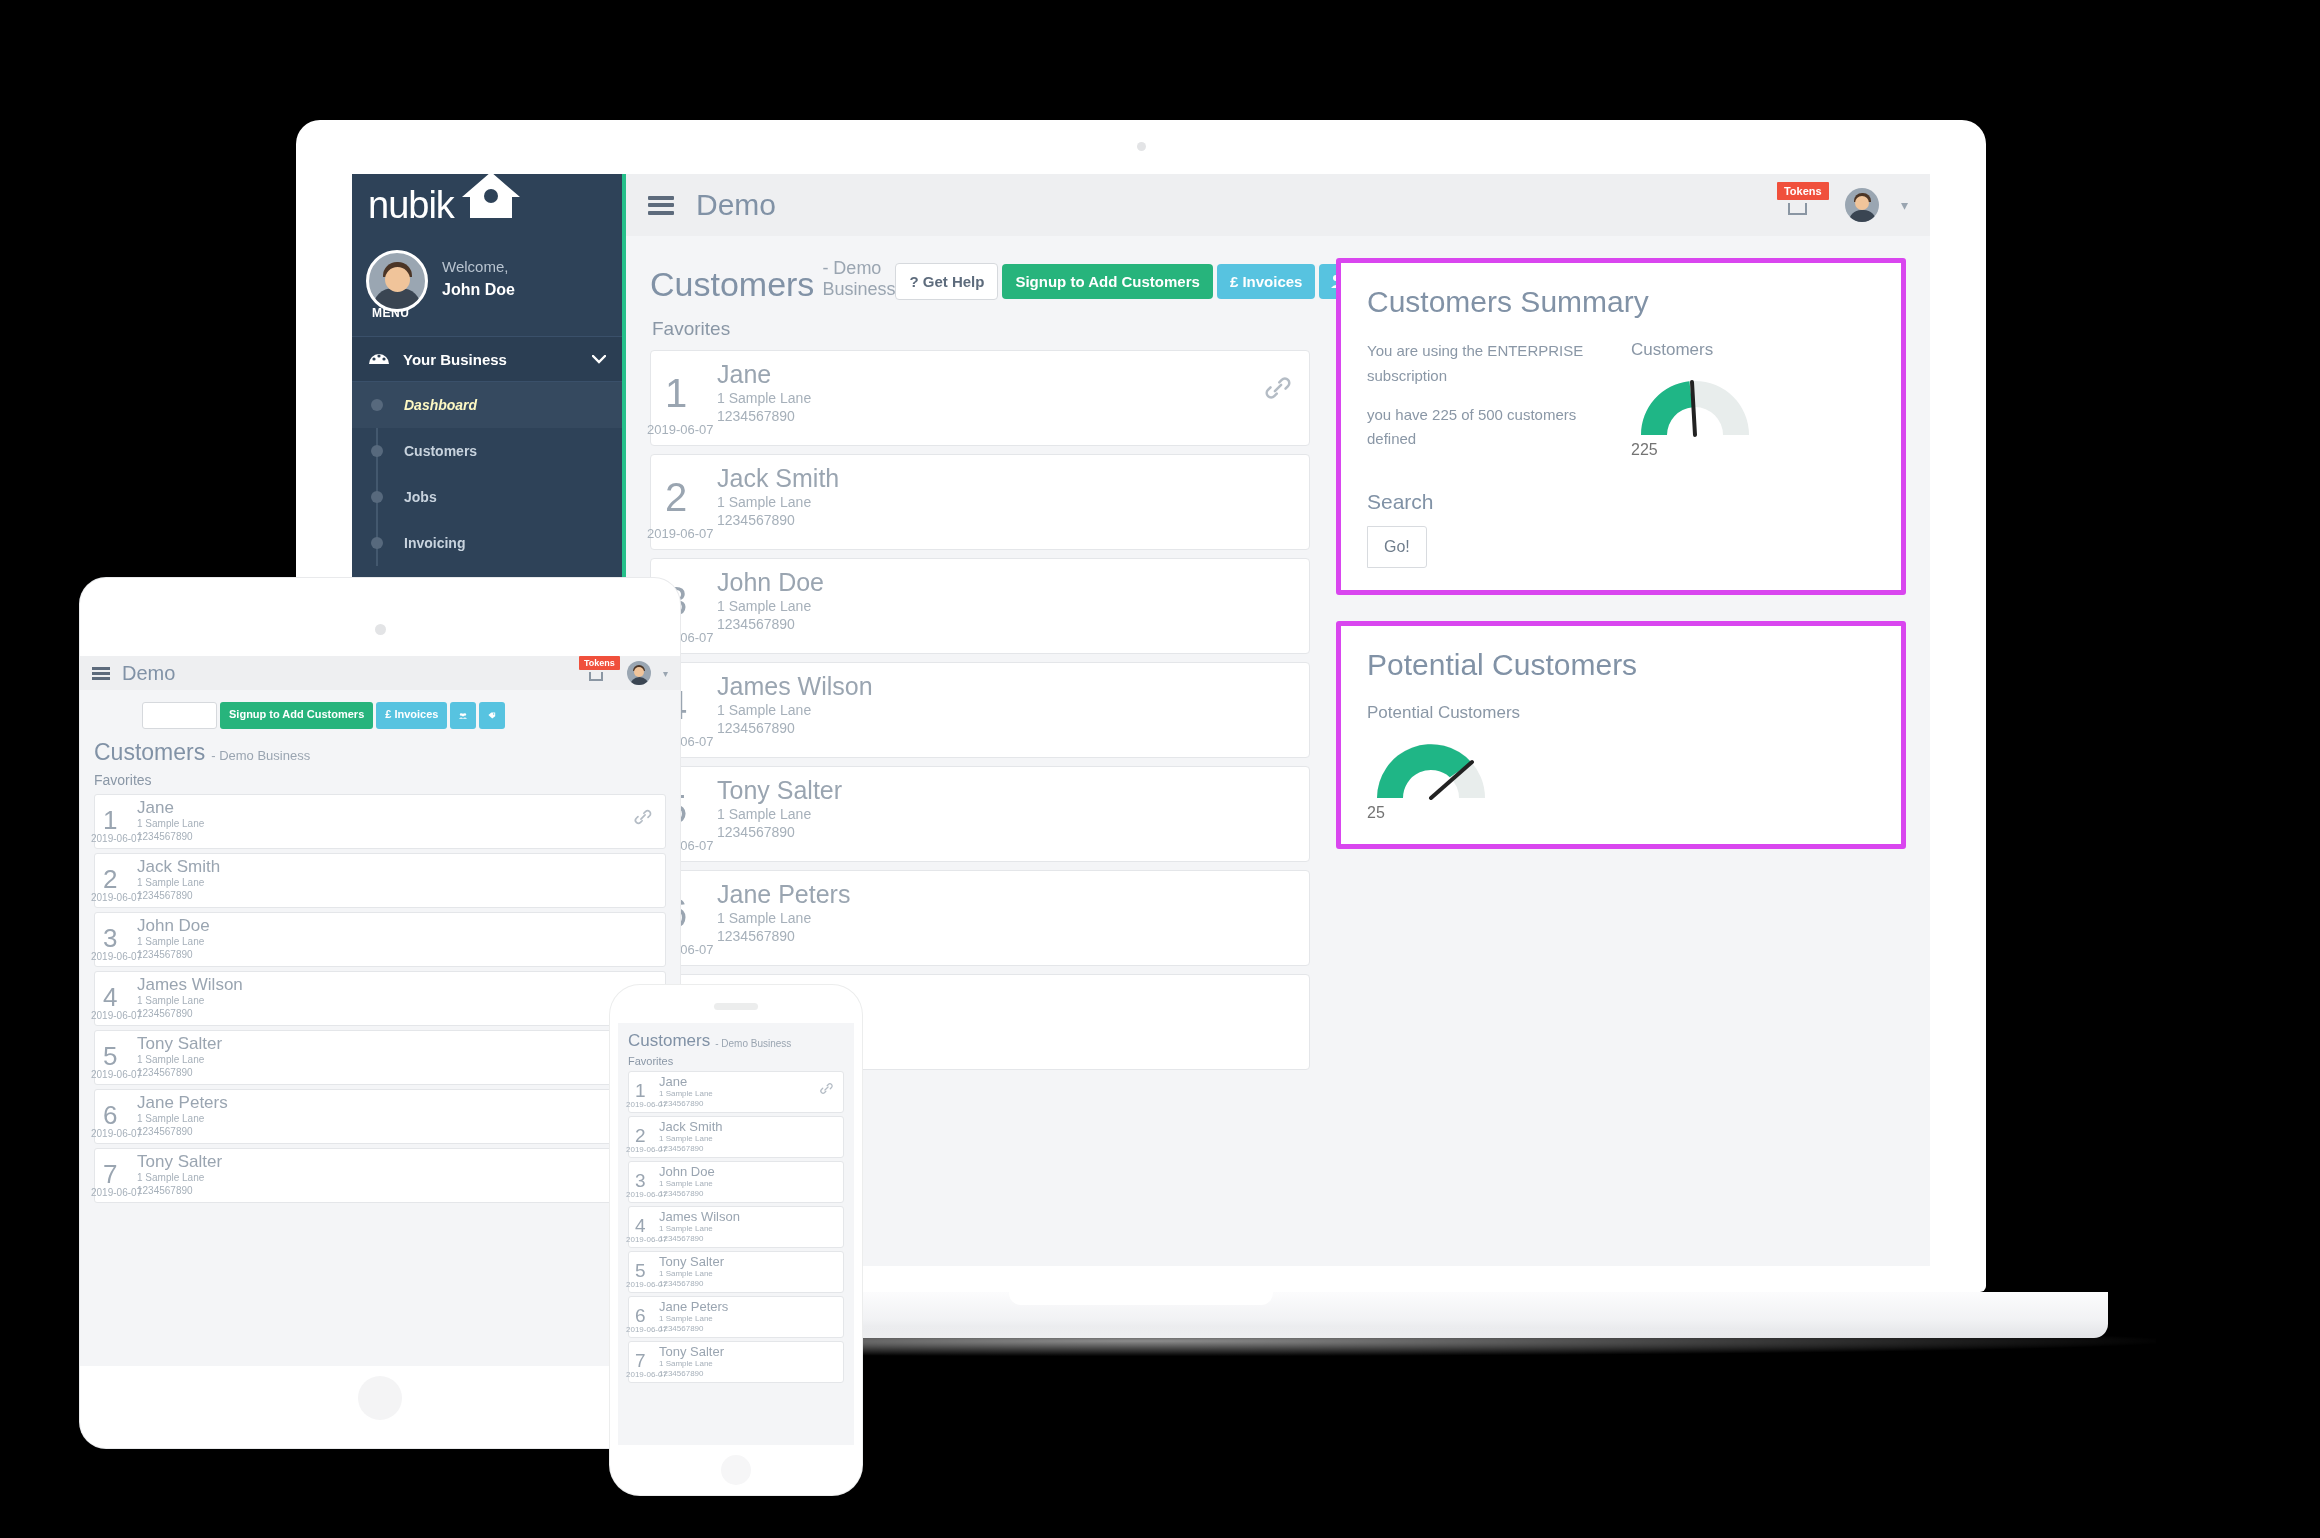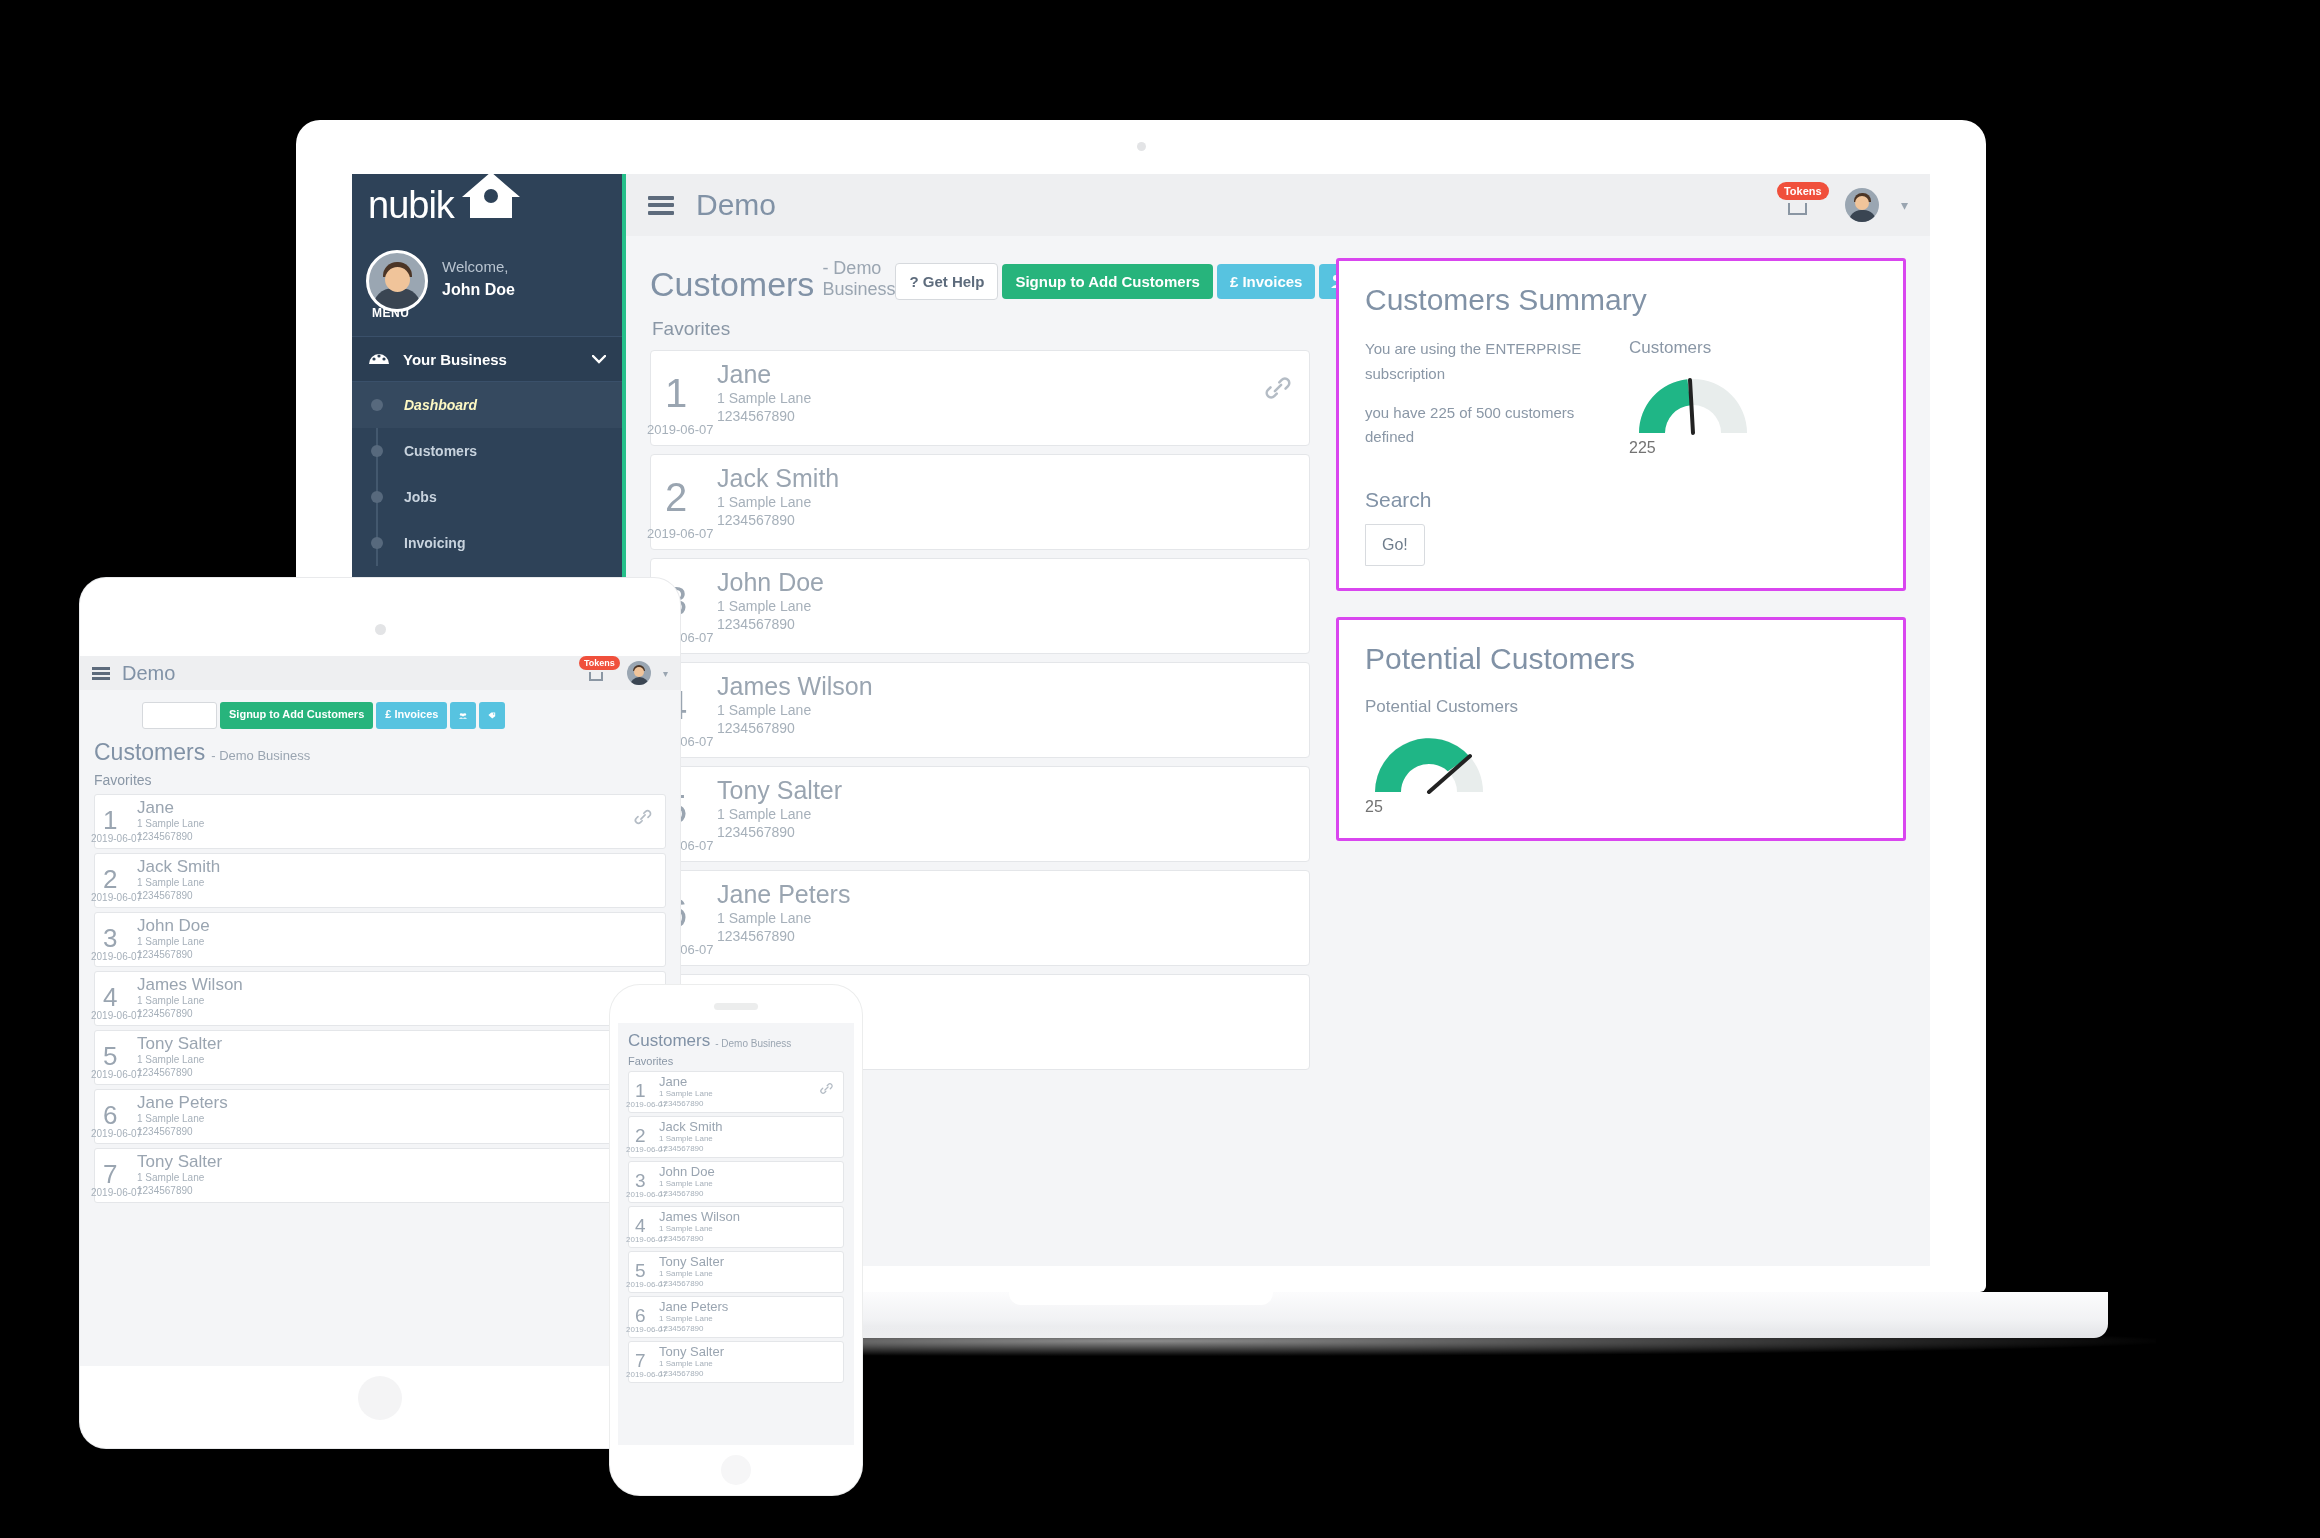--- a/index.html
+++ b/index.html
@@ -58,21 +58,21 @@
 
   .main { flex:1; display:flex; flex-direction:column; min-width:0; }
   .topbar { height: 62px; background:#eeeff1; display:flex; align-items:center;
     padding: 0 22px; gap: 22px; }
   .burger { width:26px; height:19px; display:flex; flex-direction:column;
     justify-content:space-between; }
   .burger span { display:block; height:4px; background:#5d6b7c; border-radius:1px; }
   .topbar-title { font-size:30px; color:#8192a6; font-weight:400; flex:1; }
   .tokens-wrap { position:relative; width:40px; height:42px; }
   .tokens-badge { position:absolute; left:-6px; top:-2px; background:#f0503c; color:#fff;
-    font-size:11px; font-weight:bold; padding:3px 7px; border-radius:9px; z-index:2; }
+    font-size:11px; font-weight:bold; padding:3px 7px; border-radius:1px; z-index:2; }
   .cart { position:absolute; left:5px; top:19px; width:19px; height:12px;
     border:2px solid #8a96a3; border-top:none; }
   .cart::before { content:""; position:absolute; left:-6px; top:-6px; width:6px; height:2px;
     background:#8a96a3; transform: rotate(20deg); }
   .avatar-sm { width:34px; height:34px; border-radius:50%; background:#9aa6b2;
     position:relative; overflow:hidden; }
   .avatar-sm .head { position:absolute; left:50%; top:8px; width:14px; height:14px;
     margin-left:-7px; border-radius:50%; background:#f0c49a; }
   .avatar-sm .hair { position:absolute; left:50%; top:5px; width:17px; height:9px;
     margin-left:-8px; border-radius:8px 8px 0 0; background:#4b3526; }
@@ -99,21 +99,21 @@
   .cust-card { background:#fff; border:1px solid #e4e6e9; border-radius:4px;
     height: 96px; margin-bottom: 8px; position:relative; padding: 8px 14px 8px 66px; }
   .cust-num { position:absolute; left:14px; top:22px; font-size:40px; color:#9aa5b1;
     font-weight:300; line-height:1; }
   .cust-name { font-size:25px; color:#9aa5b1; font-weight:400; line-height:1.1;
     margin-top:2px; }
   .cust-line { font-size:14px; color:#a6b0ba; line-height:1.35; }
   .cust-date { position:absolute; left:-4px; bottom:8px; font-size:13px; color:#a6b0ba; }
   .link-icon { position:absolute; right:16px; top:22px; color:#b4bcc5; font-size:30px; }
 
-  .panel { background:#fff; border:3px solid #d946ef; border-radius:3px; padding: 22px 26px; }
+  .panel { background:#fff; border:5px solid #d946ef; border-radius:3px; padding: 22px 26px; }
   .panel h2 { font-size:30px; color:#8192a6; font-weight:400; margin-bottom: 20px; }
   .panel-row { display:flex; gap:24px; }
   .panel-text { width:240px; font-size:15px; color:#8a97a6; line-height:1.65; }
   .panel-text p { margin-bottom: 14px; }
   .gauge-wrap { }
   .gauge-title { font-size:17px; color:#8a97a6; line-height:1.3; margin-bottom:10px; }
   .gauge { position:relative; width:128px; height:66px; }
   .gauge svg { display:block; }
   .gauge-val { font-size:16px; color:#737373; margin-top:4px; }
   .search-h { font-size:21px; color:#8192a6; font-weight:400; margin: 24px 0 12px; }

